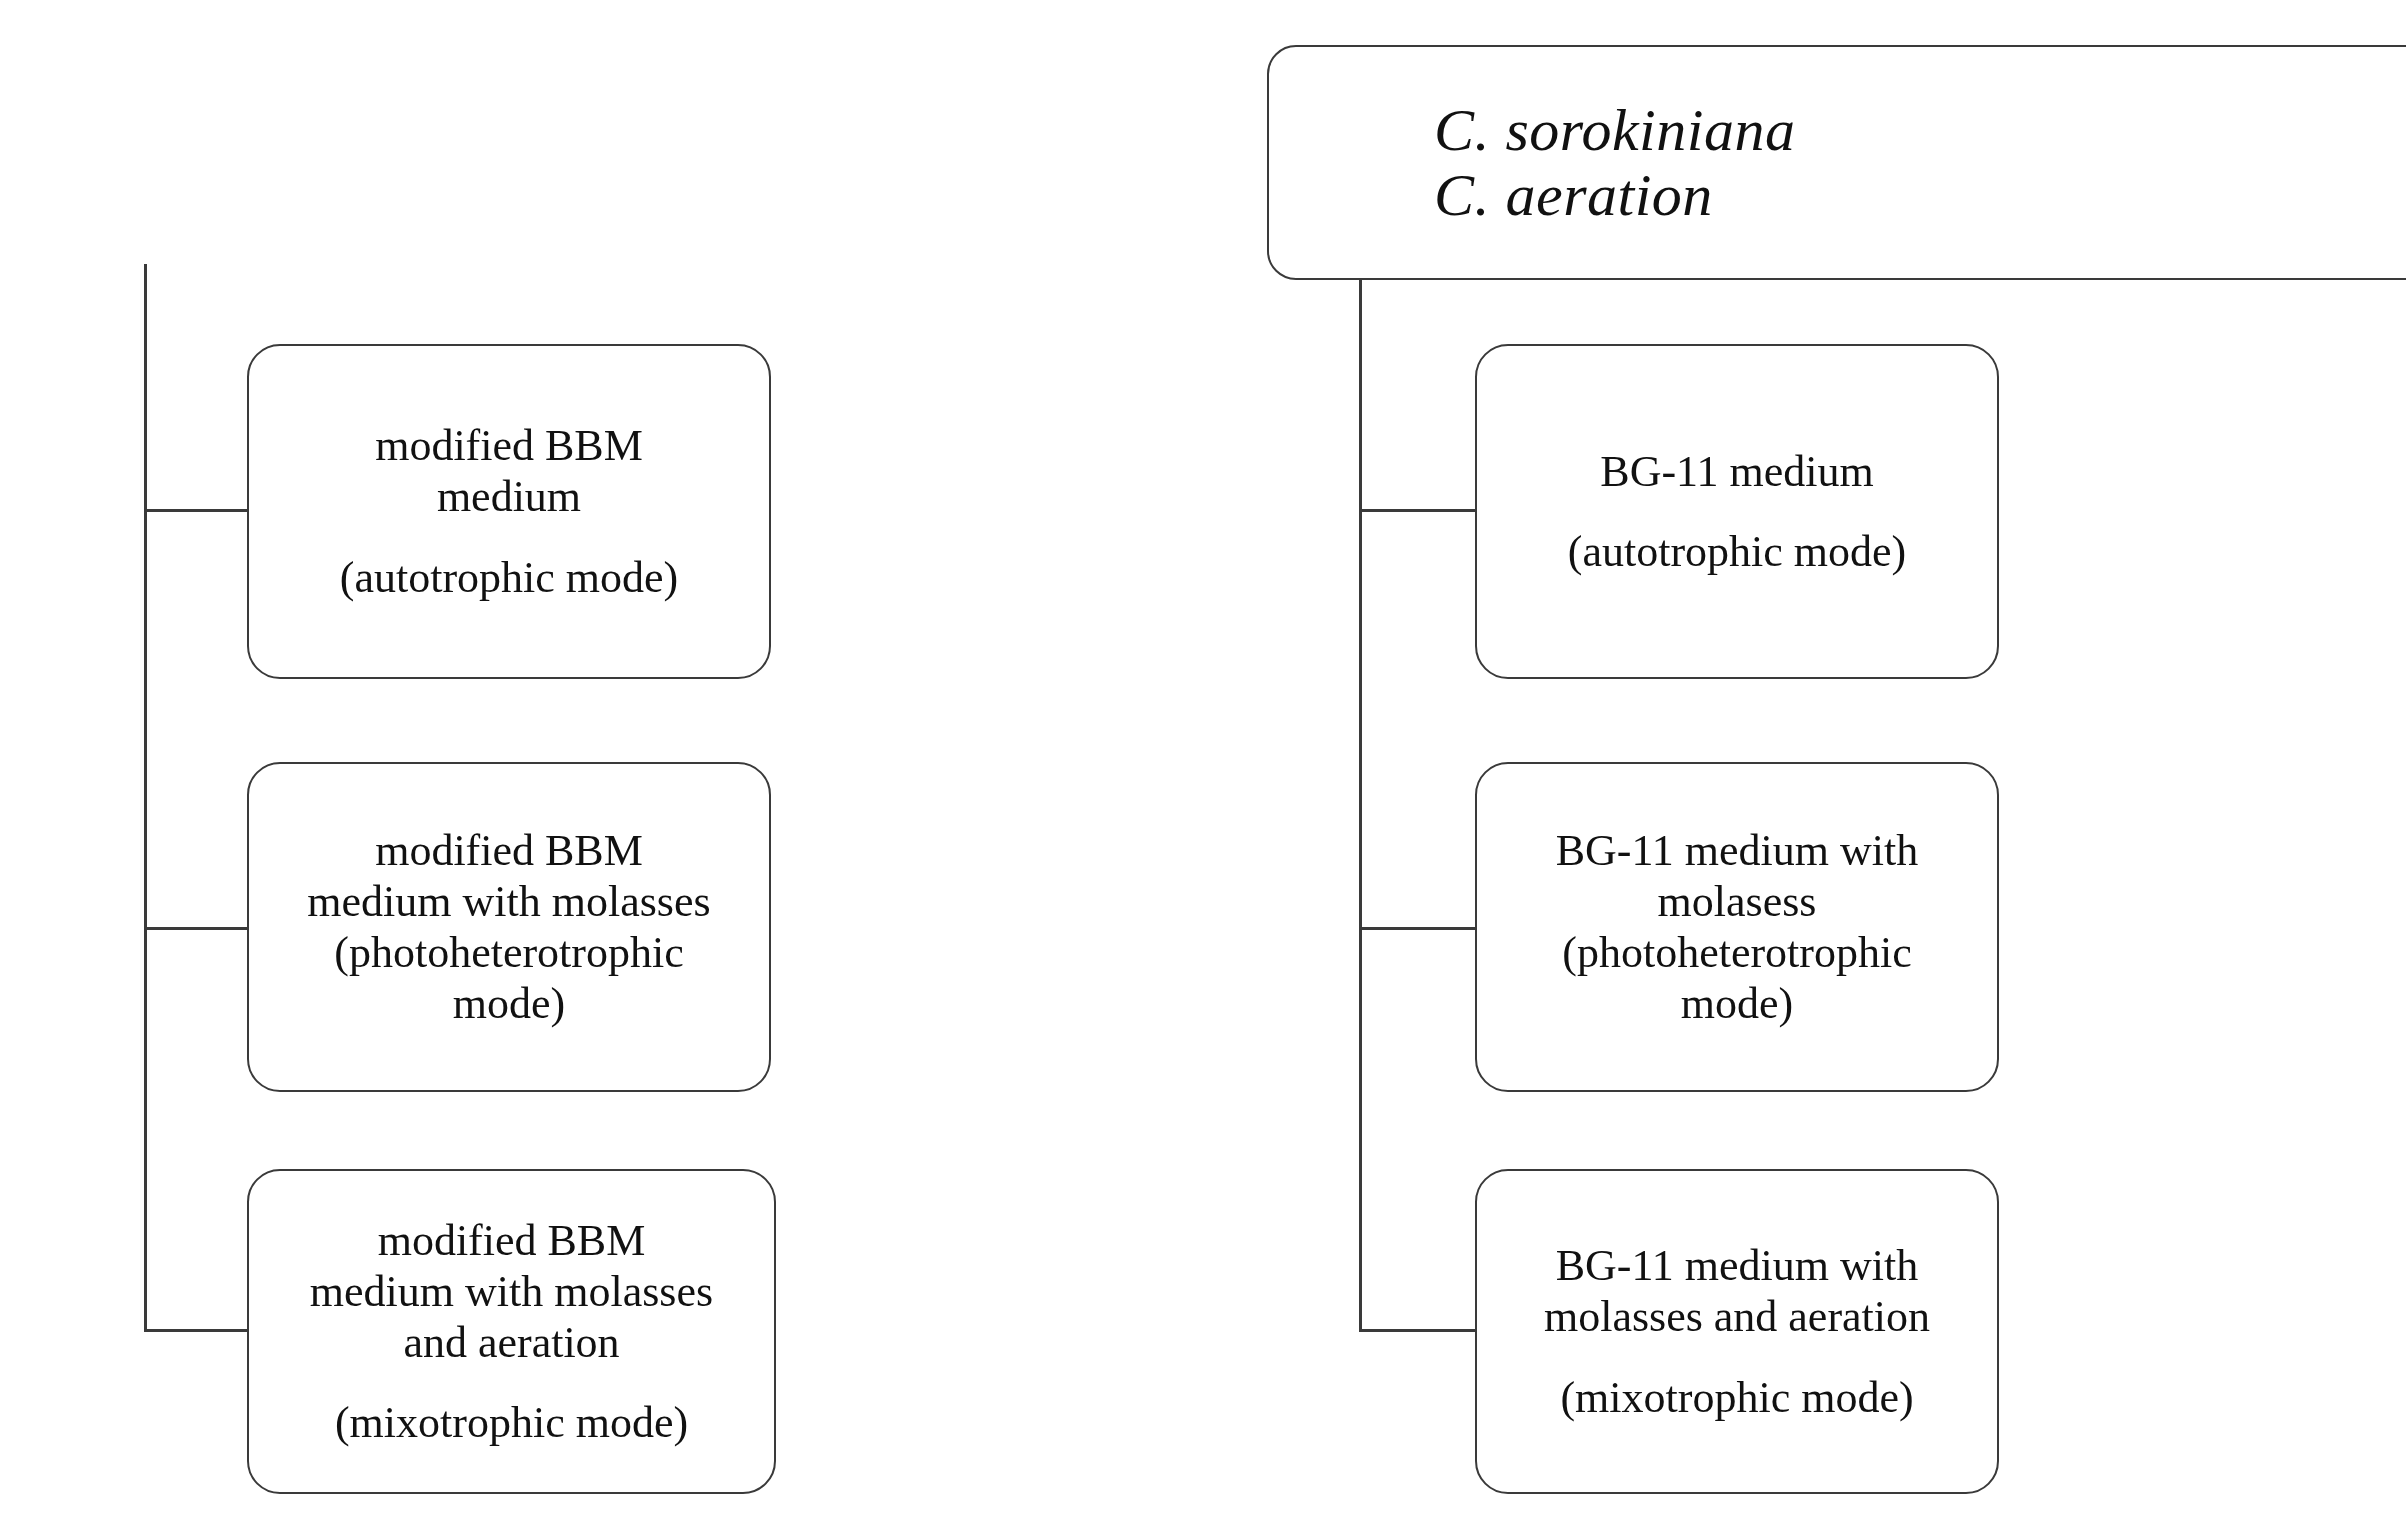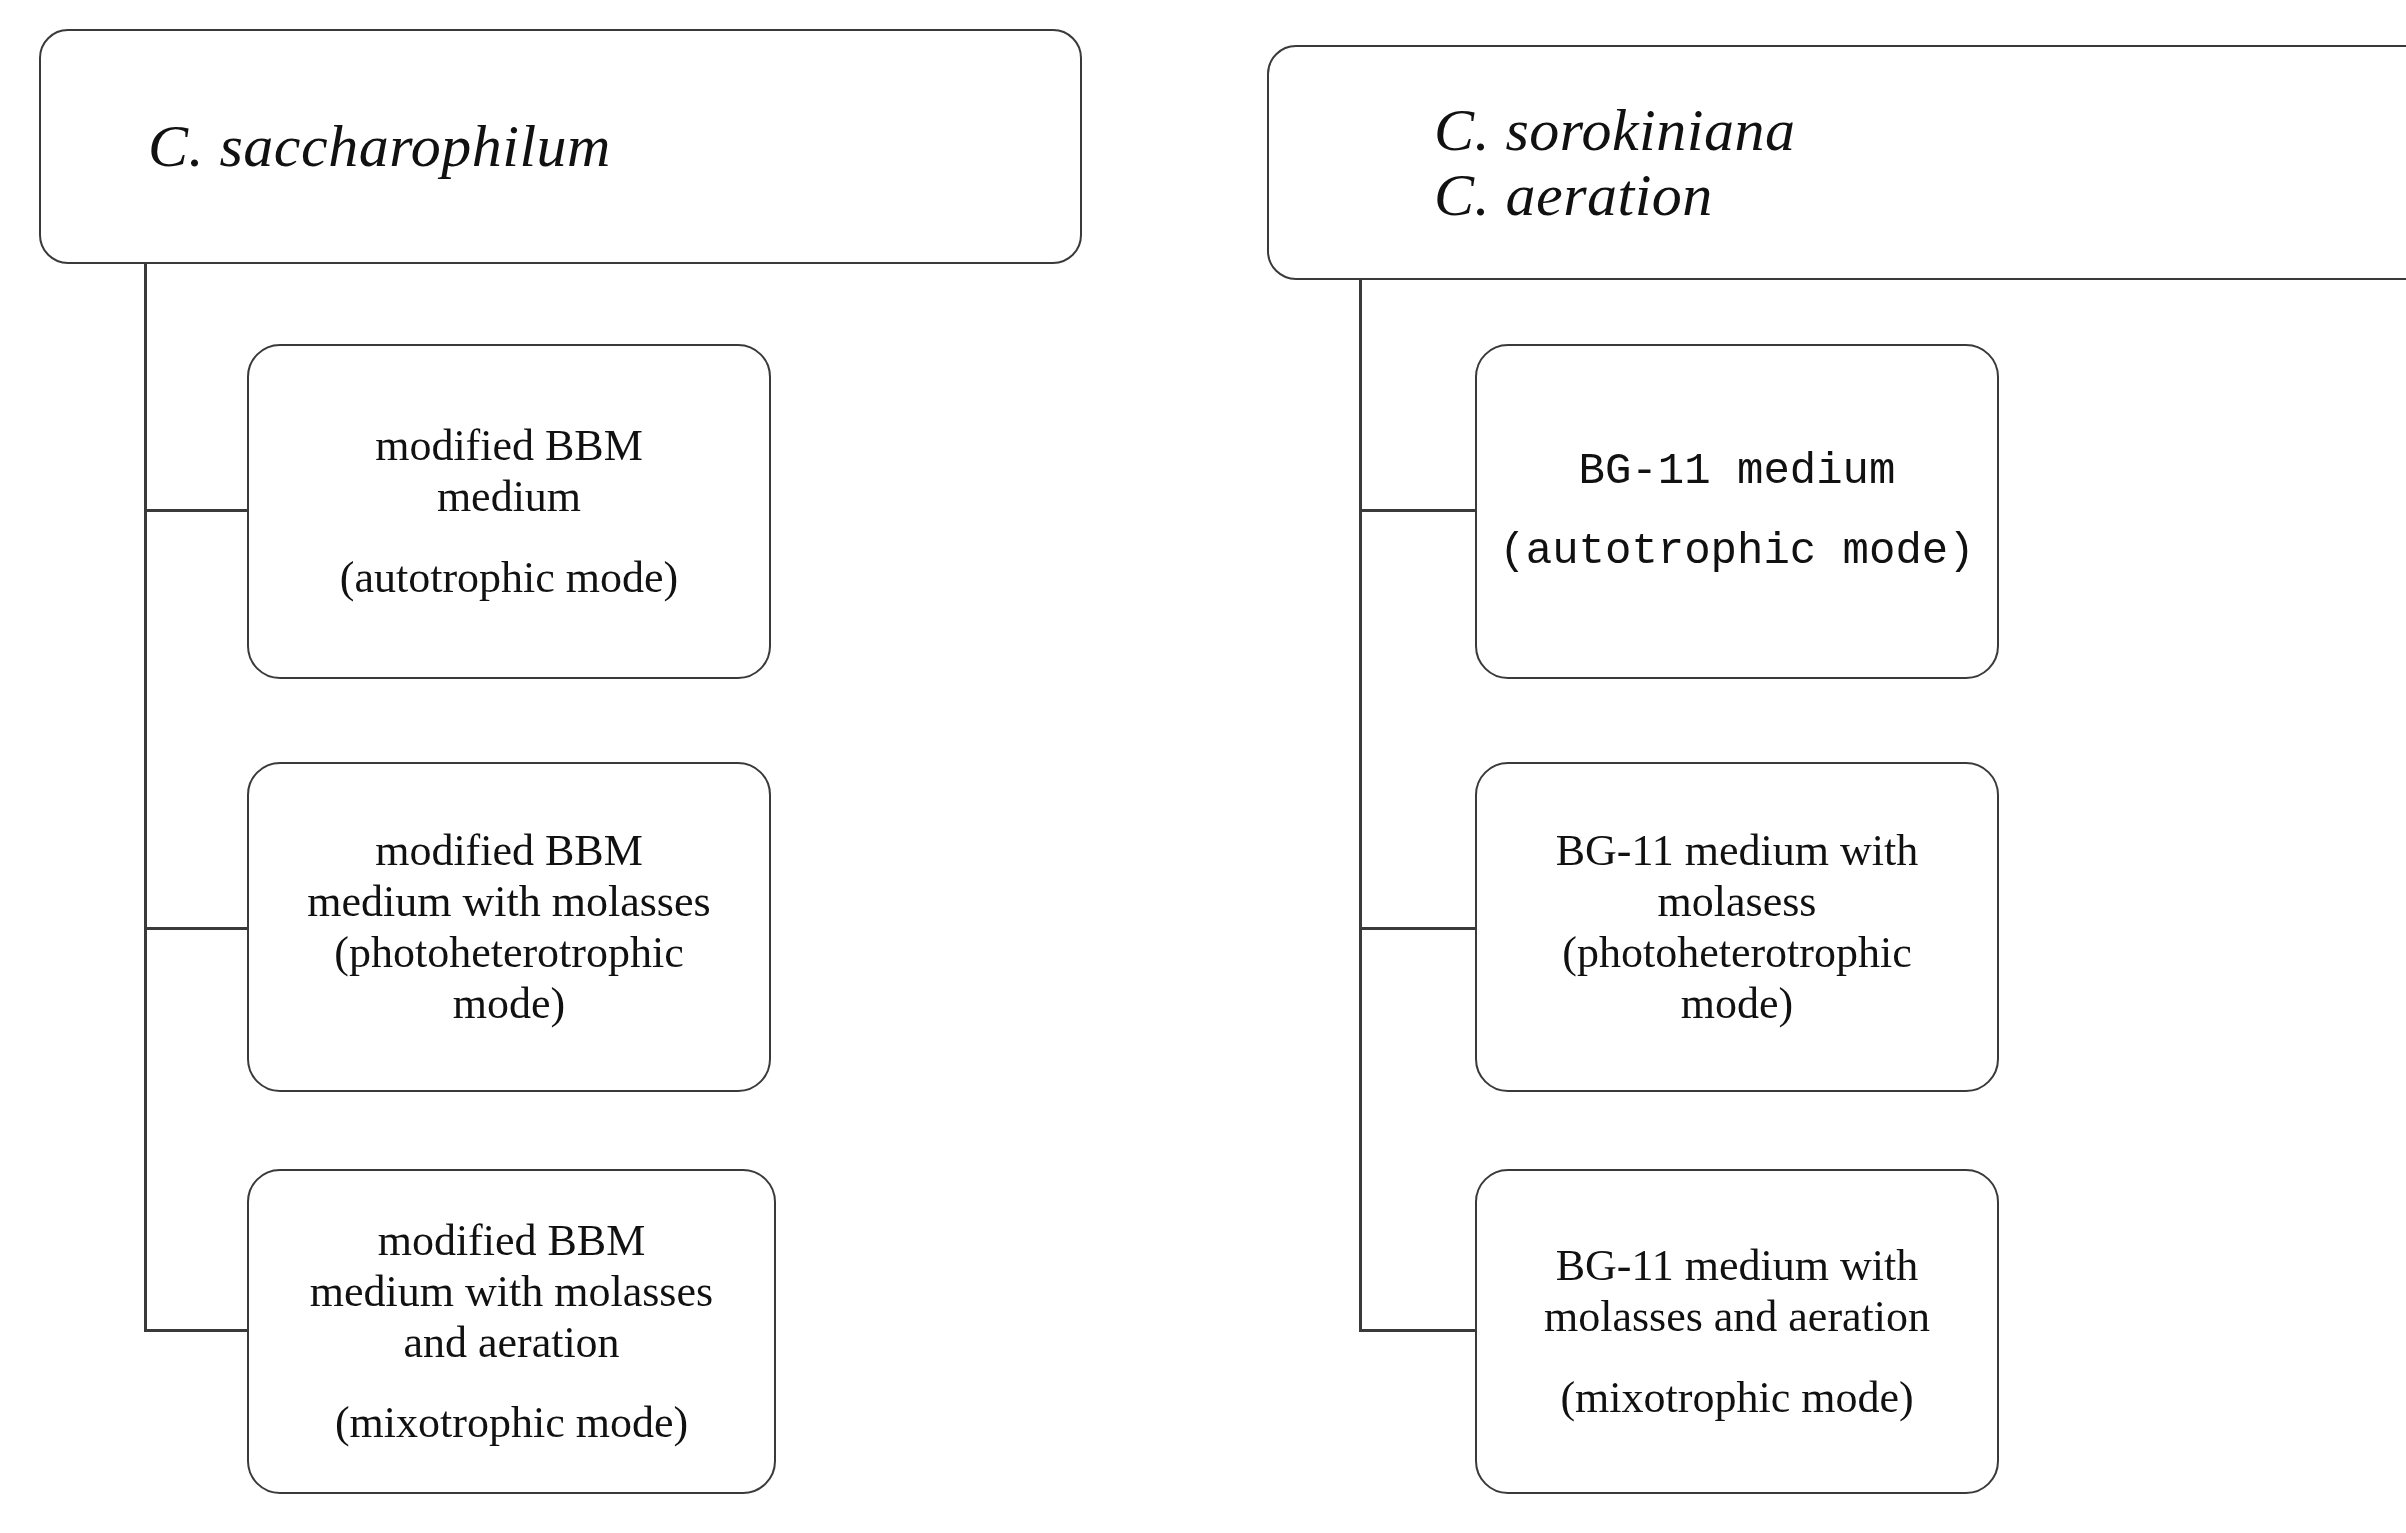--- a/index.html
+++ b/index.html
@@ -74,21 +74,21 @@
   #box-l2     { left: 247px; top: 762px;  width: 524px;  height: 330px; }
   #box-l3     { left: 247px; top: 1169px; width: 529px;  height: 325px; }
 
   #trunk-left { left: 144px; top: 264px;  height: 1068px; }
   #conn-l1    { left: 144px; top: 509px;  width: 107px; }
   #conn-l2    { left: 144px; top: 927px;  width: 107px; }
   #conn-l3    { left: 144px; top: 1329px; width: 107px; }
 
   
   #hdr-right  { left: 1247px; top: 45px;   width: 1332px; height: 235px; margin-left: 20px; }
-  #box-r1     { left: 1475px; top: 344px;  width: 524px;  height: 335px; font-family: Liberation Mono, monospace; }
+  #box-r1     { left: 1475px; top: 344px;  width: 524px;  height: 335px; }
   #box-r2     { left: 1475px; top: 762px;  width: 524px;  height: 330px; }
   #box-r3     { left: 1475px; top: 1169px; width: 524px;  height: 325px; }
 
   #trunk-right{ left: 1359px; top: 264px;  height: 1068px; }
   #conn-r1    { left: 1359px; top: 509px;  width: 119px; }
   #conn-r2    { left: 1359px; top: 927px;  width: 119px; }
   #conn-r3    { left: 1359px; top: 1329px; width: 119px; }
 
   
   #hdr-right { padding-left: 165px; }
@@ -96,23 +96,20 @@
 </head>
 <body>
 
 <div id="canvas">
 
   <div class="vline" id="trunk-left"></div>
   <div class="hline" id="conn-l1"></div>
   <div class="hline" id="conn-l2"></div>
   <div class="hline" id="conn-l3"></div>
 
-  <div class="node header" id="hdr-left">
-    <div class="line">C. saccharophilum</div>
-  </div>
 
   <div class="node child" id="box-l1">
     <div class="para">modified BBM
 medium</div>
     <div class="para">(autotrophic mode)</div>
   </div>
 
   <div class="node child" id="box-l2">
     <div class="para">modified BBM
 medium with molasses

